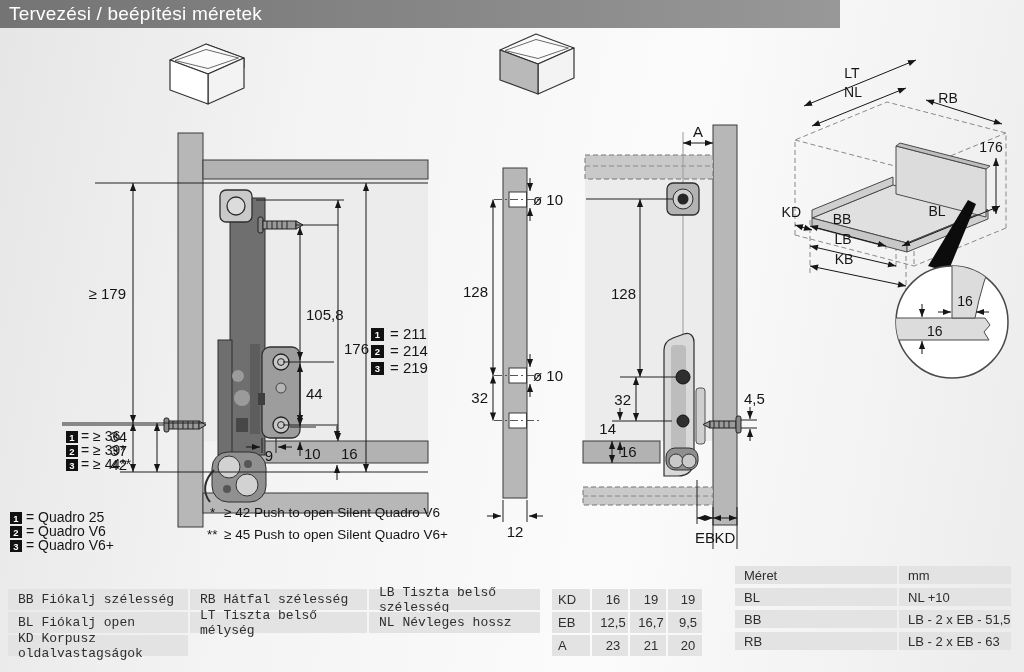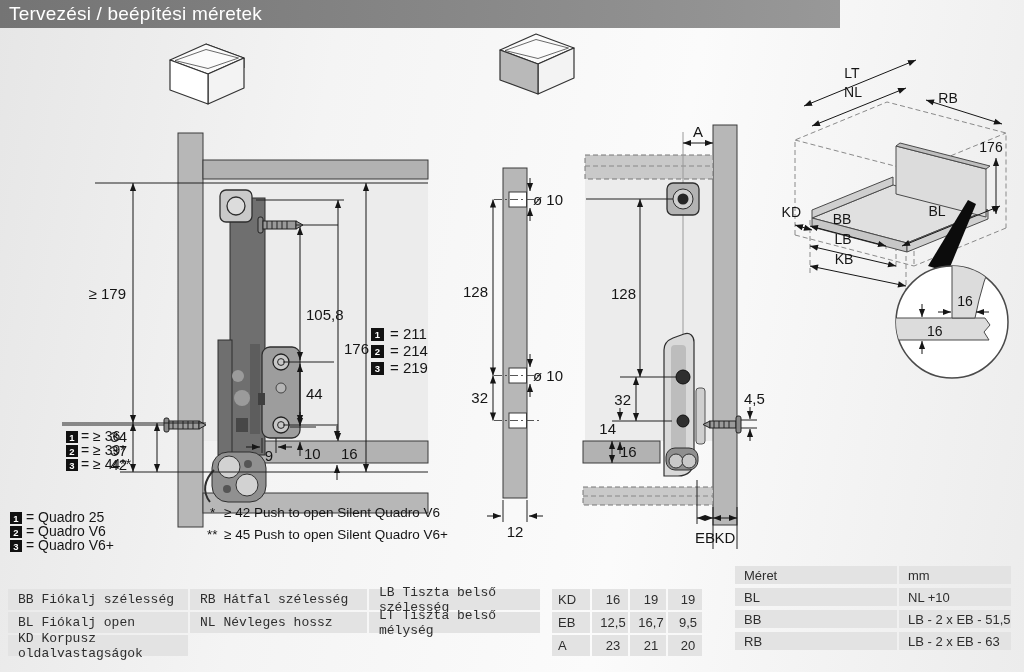--- a/index.html
+++ b/index.html
@@ -360,22 +360,22 @@
       <text class="dims" x="927" y="336">16</text>
     </g>
   </g>
 </svg>
 
 <div class="tbl tbl-abbr">
   <div class="c">BB Fiókalj szélesség</div>
   <div class="c">RB Hátfal szélesség</div>
   <div class="c">LB Tiszta belső szélesség</div>
   <div class="c">BL Fiókalj open</div>
+  <div class="c">LT Tiszta belső mélység</div>
   <div class="c">NL Névleges hossz</div>
-  <div class="c">LT Tiszta belső mélység</div>
   <div class="c">KD Korpusz oldalvastagságok</div>
 </div>
 
 <div class="tbl tbl-vals">
   <div class="c">KD</div>
   <div class="c num">16</div>
   <div class="c num">19</div>
   <div class="c num">19</div>
   <div class="c">EB</div>
   <div class="c num">12,5</div>

